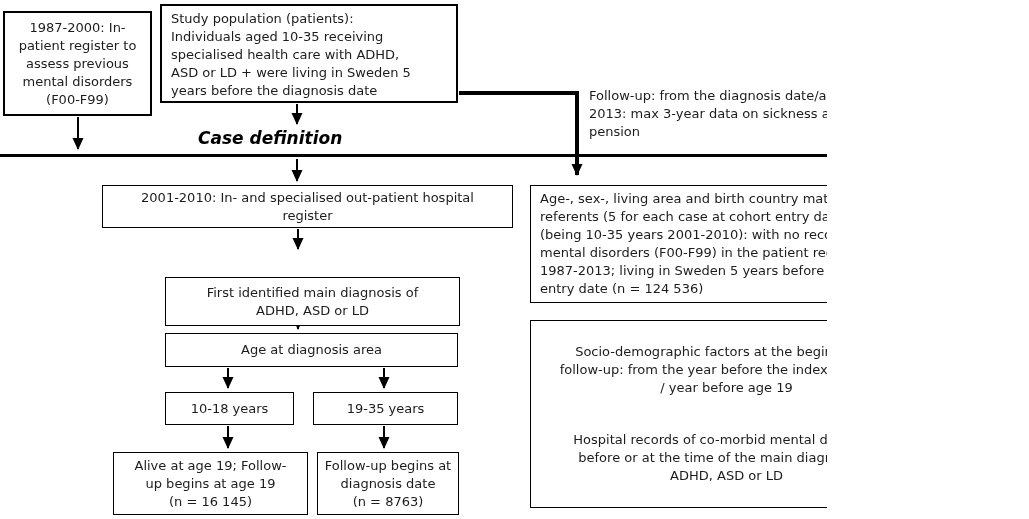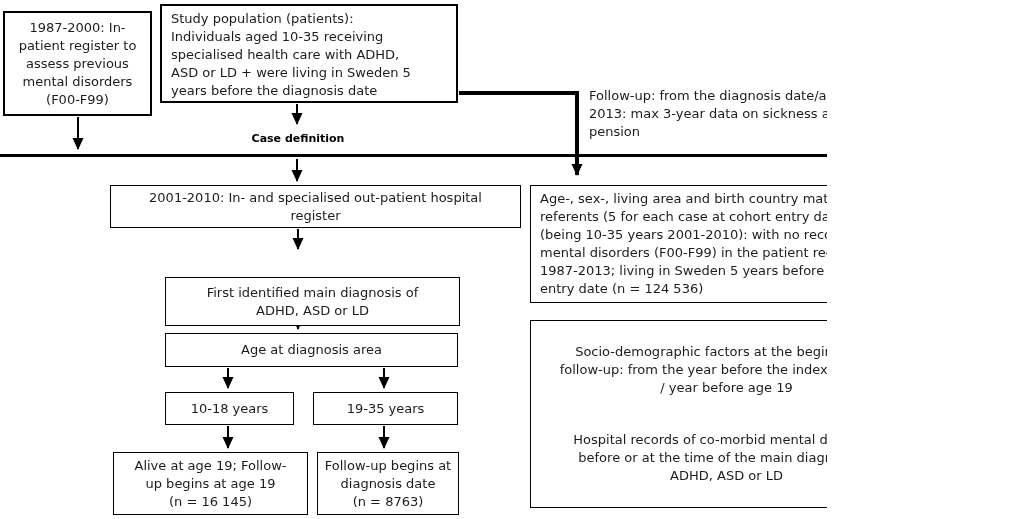--- a/index.html
+++ b/index.html
@@ -52,38 +52,39 @@
   .box p + p { margin-top: 16px; }
   .floating-label {
     position: absolute;
     z-index: 2;
     white-space: pre-line;
   }
   .case-def {
     left: 198px;
     top: 129px;
     width: 200px;
-    text-align: center;
-    font-size: 11px;
+    text-align: left;
+    font-size: 17px;
     font-weight: bold;
     color: #000000;
     line-height: 19px;
+    font-style: italic;
   }
   .follow-up-note {
     left: 589px;
     top: 87px;
     width: 440px;
     font-size: 13px;
     line-height: 18px;
     text-align: left;
   }
   
   .box-a { left: 3px;   top: 11px;  width: 149px; height: 105px; }
   .box-b { left: 160px; top: 4px;   width: 298px; height: 99px;  padding: 4px 8px 4px 13px; }
-  .box-c { left: 102px; top: 185px; width: 411px; height: 43px; margin-left: 8px;  }
+  .box-c { left: 102px; top: 185px; width: 411px; height: 43px;  }
   .box-d { left: 165px; top: 253px; width: 295px; height: 49px; margin-top: 24px;  }
   .box-e { left: 165px; top: 333px; width: 293px; height: 34px;  }
   .box-f { left: 165px; top: 392px; width: 129px; height: 33px;  }
   .box-g { left: 313px; top: 392px; width: 145px; height: 33px;  }
   .box-h { left: 113px; top: 452px; width: 195px; height: 63px;  }
   .box-i { left: 317px; top: 452px; width: 142px; height: 63px;  }
   .box-j { left: 530px; top: 185px; width: 393px; min-height: 118px; }
   .box-k { left: 530px; top: 320px; width: 393px; min-height: 132px; }
 </style>
 </head>

